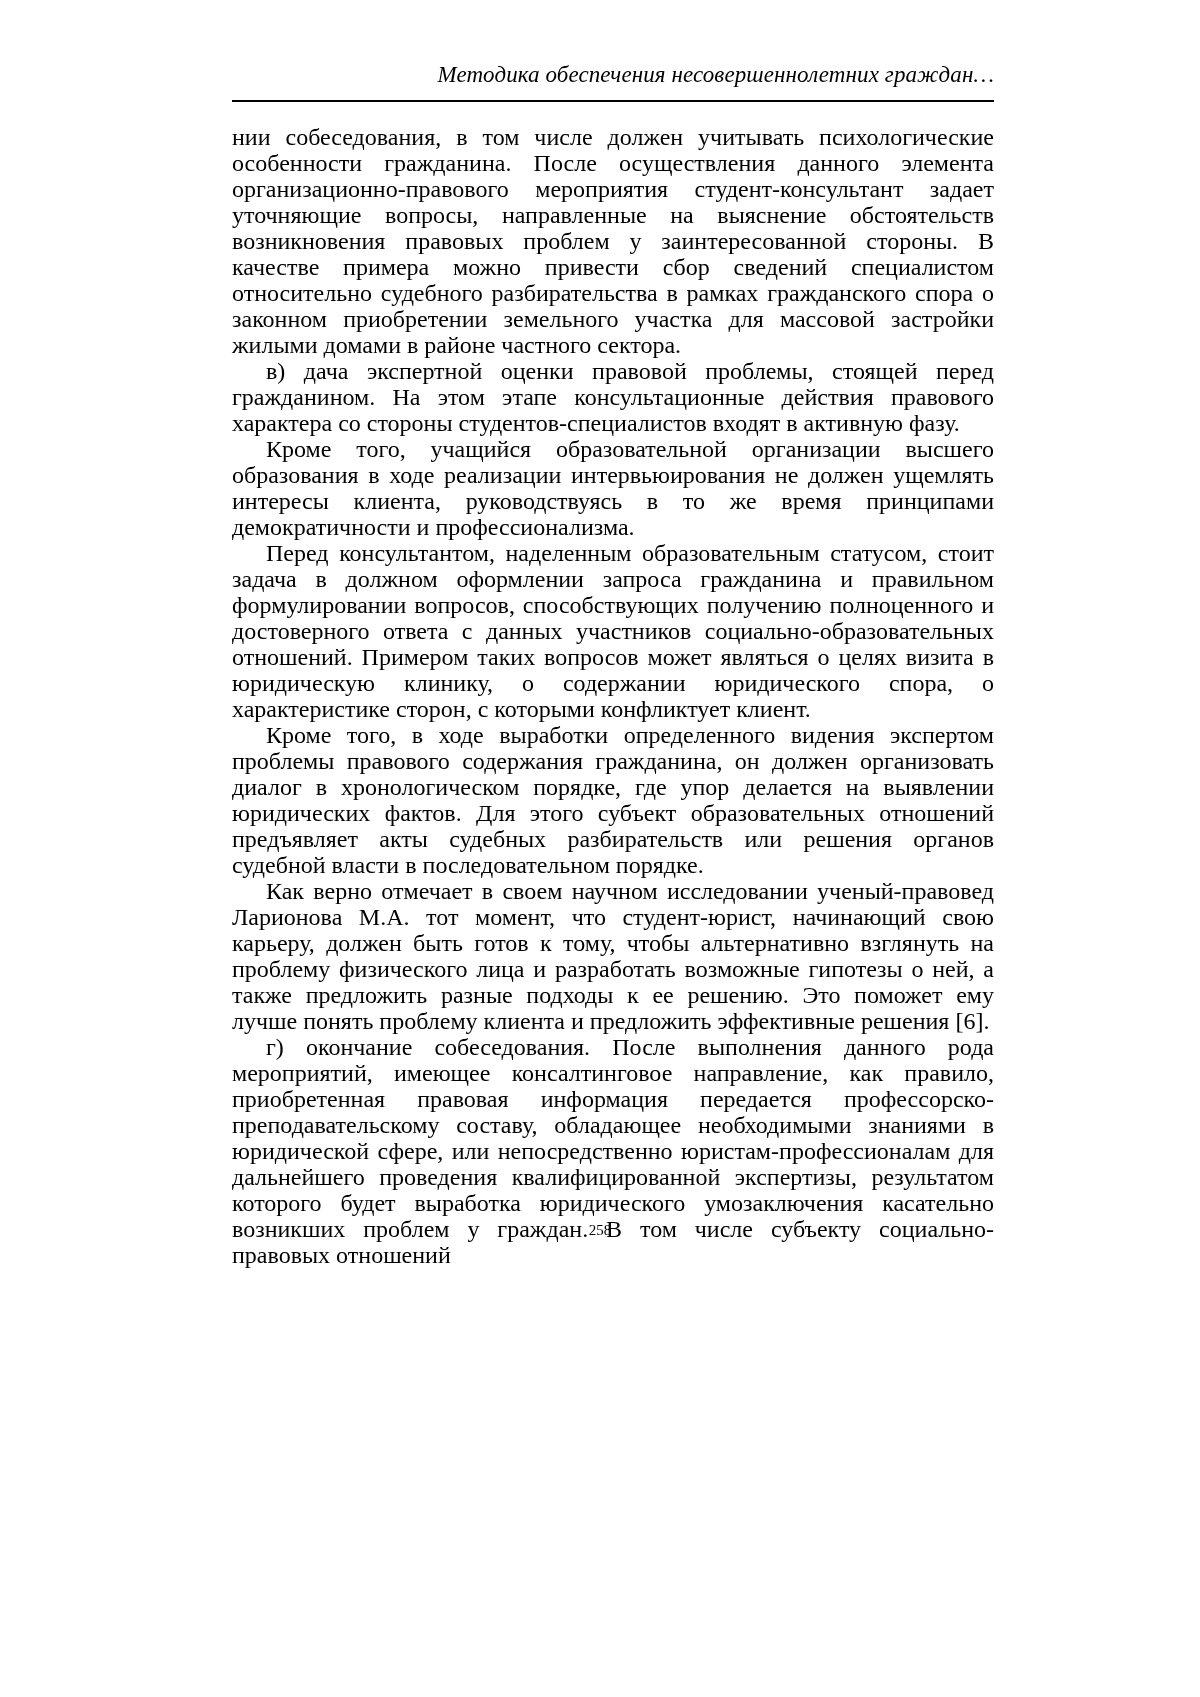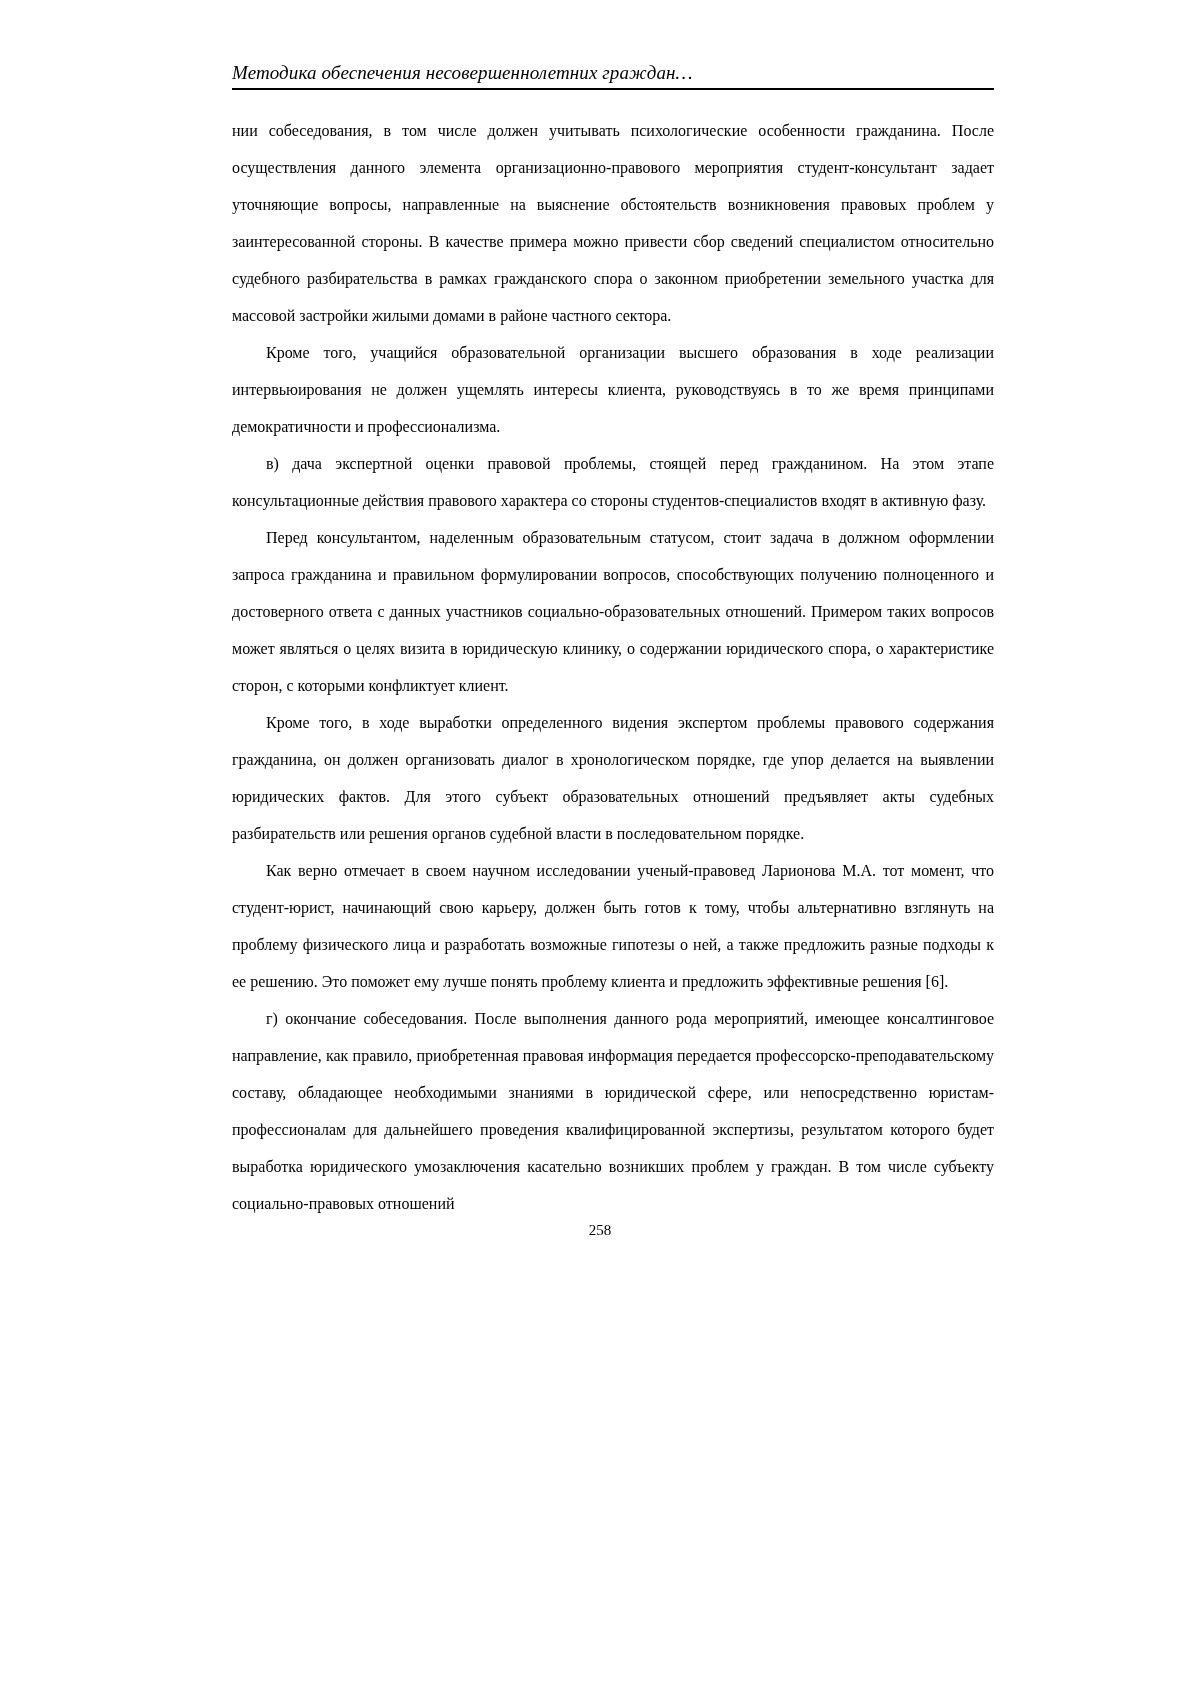--- a/index.html
+++ b/index.html
@@ -17,36 +17,36 @@
   }
   .content {
     position: absolute;
     left: 232px;
     top: 62px;
     width: 762px;
   }
   .running-head {
     font-family: "Liberation Serif", serif;
     font-style: italic;
-    font-size: 19px;
-    text-align: left;
+    font-size: 23px;
+    text-align: right;
     color: #000;
     letter-spacing: 0.1px;
-    padding-bottom: 4px;
+    padding-bottom: 12px;
   }
   .rule {
     border: none;
     border-top: 2px solid #000;
     margin: 0 0 22px 0;
     height: 0;
   }
   .body-text {
     font-family: "Liberation Serif", serif;
-    font-size: 16px;
-    line-height: 37px;
+    font-size: 24px;
+    line-height: 26px;
     color: #000;
     text-align: justify;
     text-justify: inter-word;
     hyphens: manual;
   }
   .body-text p {
     margin: 0;
     text-indent: 34px;
   }
   .body-text p.no-indent {
@@ -69,22 +69,22 @@
 <div class="page">
 
   <div class="content">
 
     <div class="running-head">Методика обеспечения несовершеннолетних граждан…</div>
 
     <hr class="rule">
 
     <div class="body-text">
       <p class="no-indent">нии собеседования, в том числе должен учитывать психологические особенности гражданина. После осуществления данного элемента организационно-правового мероприятия студент-консультант задает уточняющие вопросы, направленные на выяснение обстоятельств возникновения правовых проблем у заинтересованной стороны. В качестве примера можно привести сбор сведений специалистом относительно судебного разбирательства в рамках гражданского спора о законном приобретении земельного участка для массовой застройки жилыми домами в районе частного сектора.</p>
+      <p>в) дача экспертной оценки правовой проблемы, стоящей перед гражданином. На этом этапе консультационные действия правового характера со стороны студентов-специалистов входят в активную фазу.</p>
       <p>Кроме того, учащийся образовательной организации высшего образования в ходе реализации интервьюирования не должен ущемлять интересы клиента, руководствуясь в то же время принципами демократичности и профессионализма.</p>
-      <p>в) дача экспертной оценки правовой проблемы, стоящей перед гражданином. На этом этапе консультационные действия правового характера со стороны студентов-специалистов входят в активную фазу.</p>
       <p>Перед консультантом, наделенным образовательным статусом, стоит задача в должном оформлении запроса гражданина и правильном формулировании вопросов, способствующих получению полноценного и достоверного ответа с данных участников социально-образовательных отношений. Примером таких вопросов может являться о целях визита в юридическую клинику, о содержании юридического спора, о характеристике сторон, с которыми конфликтует клиент.</p>
       <p>Кроме того, в ходе выработки определенного видения экспертом проблемы правового содержания гражданина, он должен организовать диалог в хронологическом порядке, где упор делается на выявлении юридических фактов. Для этого субъект образовательных отношений предъявляет акты судебных разбирательств или решения органов судебной власти в последовательном порядке.</p>
       <p>Как верно отмечает в своем научном исследовании ученый-правовед Ларионова М.А. тот момент, что студент-юрист, начинающий свою карьеру, должен быть готов к тому, чтобы альтернативно взглянуть на проблему физического лица и разработать возможные гипотезы о ней, а также предложить разные подходы к ее решению. Это поможет ему лучше понять проблему клиента и предложить эффективные решения [6].</p>
       <p>г) окончание собеседования. После выполнения данного рода мероприятий, имеющее консалтинговое направление, как правило, приобретенная правовая информация передается профессорско-преподавательскому составу, обладающее необходимыми знаниями в юридической сфере, или непосредственно юристам-профессионалам для дальнейшего проведения квалифицированной экспертизы, результатом которого будет выработка юридического умозаключения касательно возникших проблем у граждан. В том числе субъекту социально-правовых отношений</p>
     </div>
 
   </div>
 
   <div class="page-number">258</div>
 

